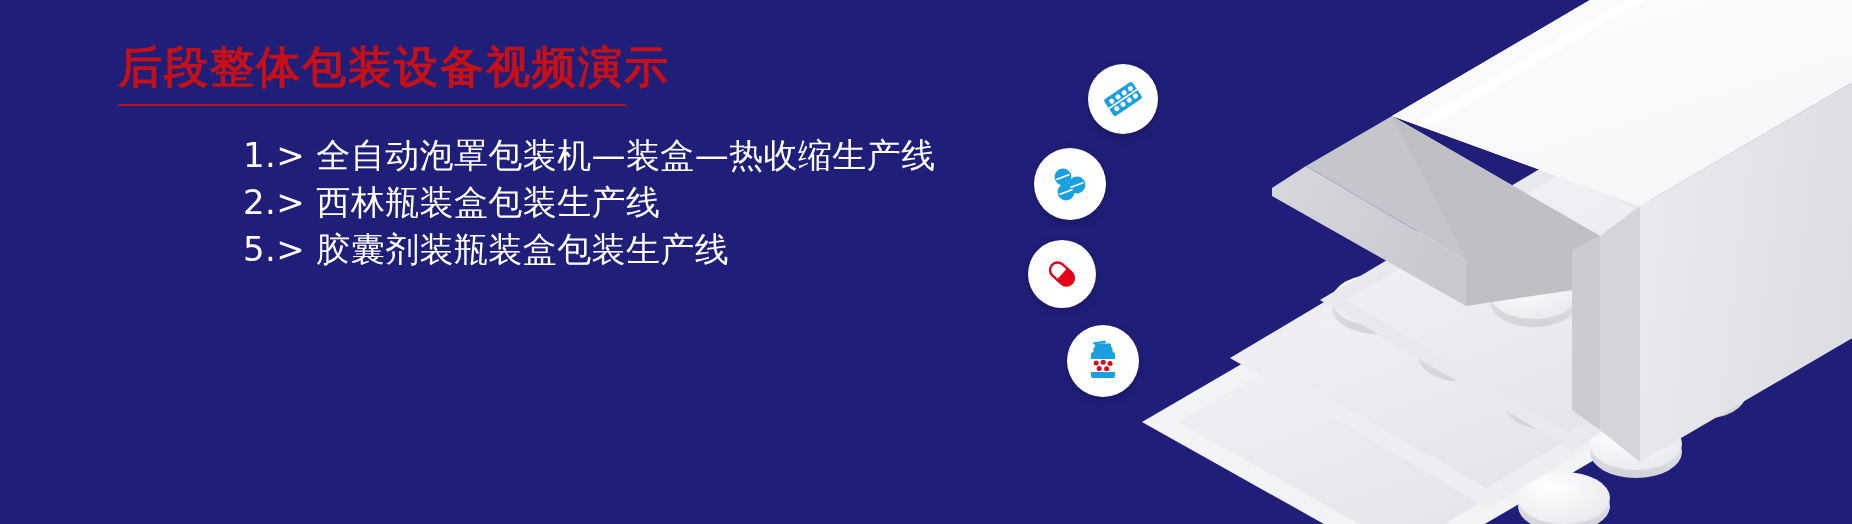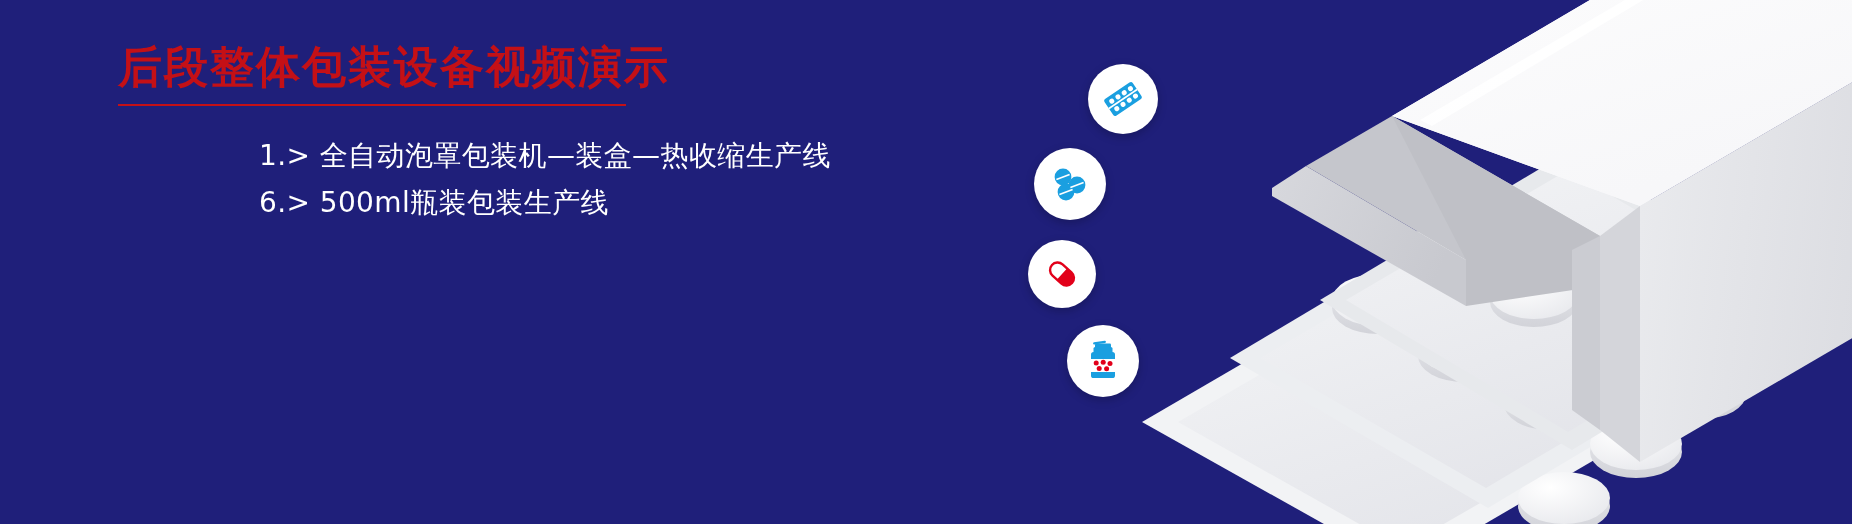--- a/index.html
+++ b/index.html
@@ -31,26 +31,25 @@
     width:508px; height:2px;
     background:#c41016;
   }
 
   #feature-list {
     position:absolute; left:243px; top:132px;
     list-style:none;
   }
   .list-item {
     color:#ffffff;
-    font-size:28px;
+    font-size:34px;
     line-height:47px;
     white-space:nowrap;
     font-weight:500;
     letter-spacing:0.4px;
-    margin-left:16px;
   }
 
   
   .icon-circle {
     position:absolute;
     border-radius:50%;
     background:#ffffff;
     box-shadow:0 3px 10px rgba(0,0,0,0.22);
     display:flex; align-items:center; justify-content:center;
   }
@@ -71,21 +70,22 @@
 <div id="banner">
 
   <div id="text-block">
 
     <div id="page-title">后段整体包装设备视频演示</div>
 
     <div id="title-underline"></div>
 
     <ul id="feature-list">
       <li class="list-item">1.&gt; 全自动泡罩包装机—装盒—热收缩生产线</li>
-      <li class="list-item">6.&gt; 500ml瓶装包装生产线</li>
+      <li class="list-item">2.&gt; 西林瓶装盒包装生产线</li>
+      <li class="list-item">5.&gt; 胶囊剂装瓶装盒包装生产线</li>
     </ul>
   </div>
 
   <div class="icon-circle" id="icon-blister">
     <svg width="48" height="48" viewBox="0 0 48 48" aria-hidden="true">
       <g transform="rotate(-34 24 24)">
         <rect x="7" y="14" width="34" height="20" rx="2.5" fill="#1a9fe0"></rect>
         <circle cx="13.5" cy="19.5" r="2.5" fill="#ffffff"></circle>
         <circle cx="21" cy="19.5" r="2.5" fill="#ffffff"></circle>
         <circle cx="28.5" cy="19.5" r="2.5" fill="#ffffff"></circle>

